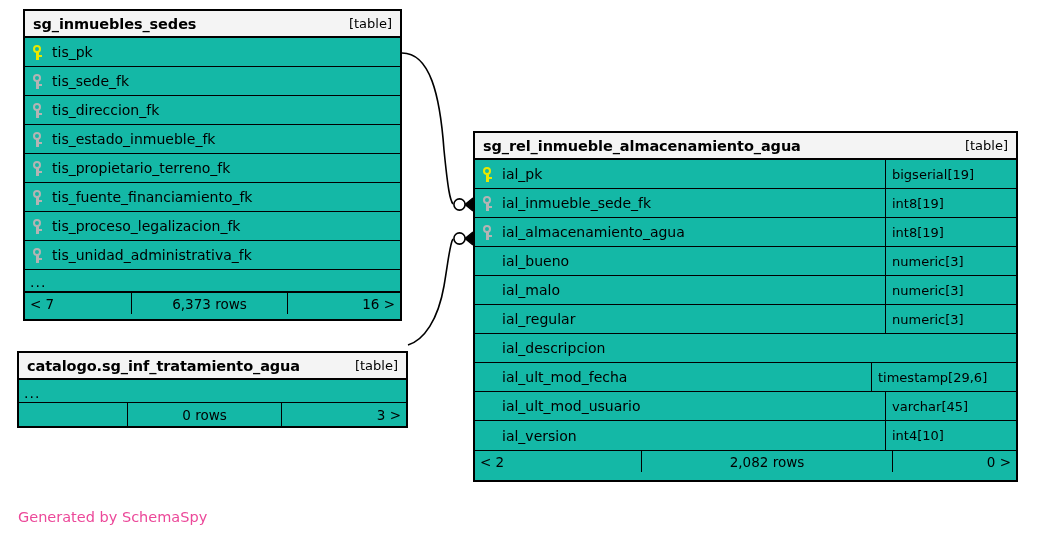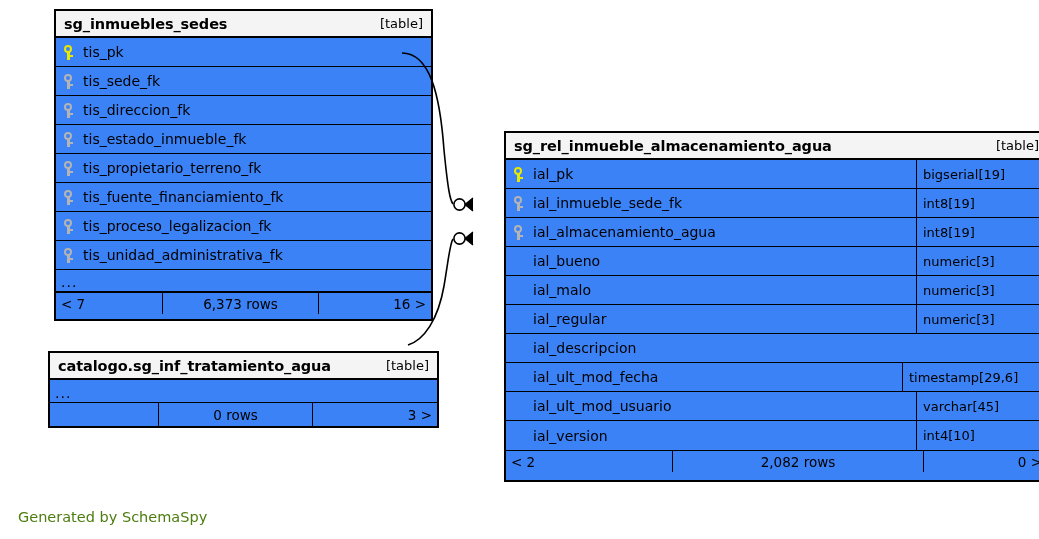--- a/index.html
+++ b/index.html
@@ -14,22 +14,21 @@
     overflow: hidden;
     font-family: "DejaVu Sans", "Liberation Sans", sans-serif;
     color: #000000;
   }
 
   
   .entity {
     position: absolute;
     box-sizing: border-box;
     border: 2px solid #000000;
-    background: #3b82f6;
-    margin-left: 31px;
+    background: #14b8a6;
   }
   .ent-header {
     display: flex;
     align-items: center;
     justify-content: space-between;
     background: #f4f4f4;
     border-bottom: 2px solid #000000;
     padding: 0 8px;
     height: 27px;
     box-sizing: border-box;
@@ -154,21 +153,21 @@
     width: 1039px; height: 539px;
     pointer-events: none;
   }
 
   
   .credit {
     position: absolute;
     left: 18px;
     top: 509px;
     font-size: 14.5px;
-    color: #4d7c0f;
+    color: #ec4899;
     white-space: nowrap;
   }
 </style>
 </head>
 <body>
 
 <div class="entity" id="tbl-sg-inmuebles-sedes" style="left:23px; top:9px; width:379px; height:312px;">
 
   <div class="ent-header">
     <span class="ent-title">sg_inmuebles_sedes</span>

